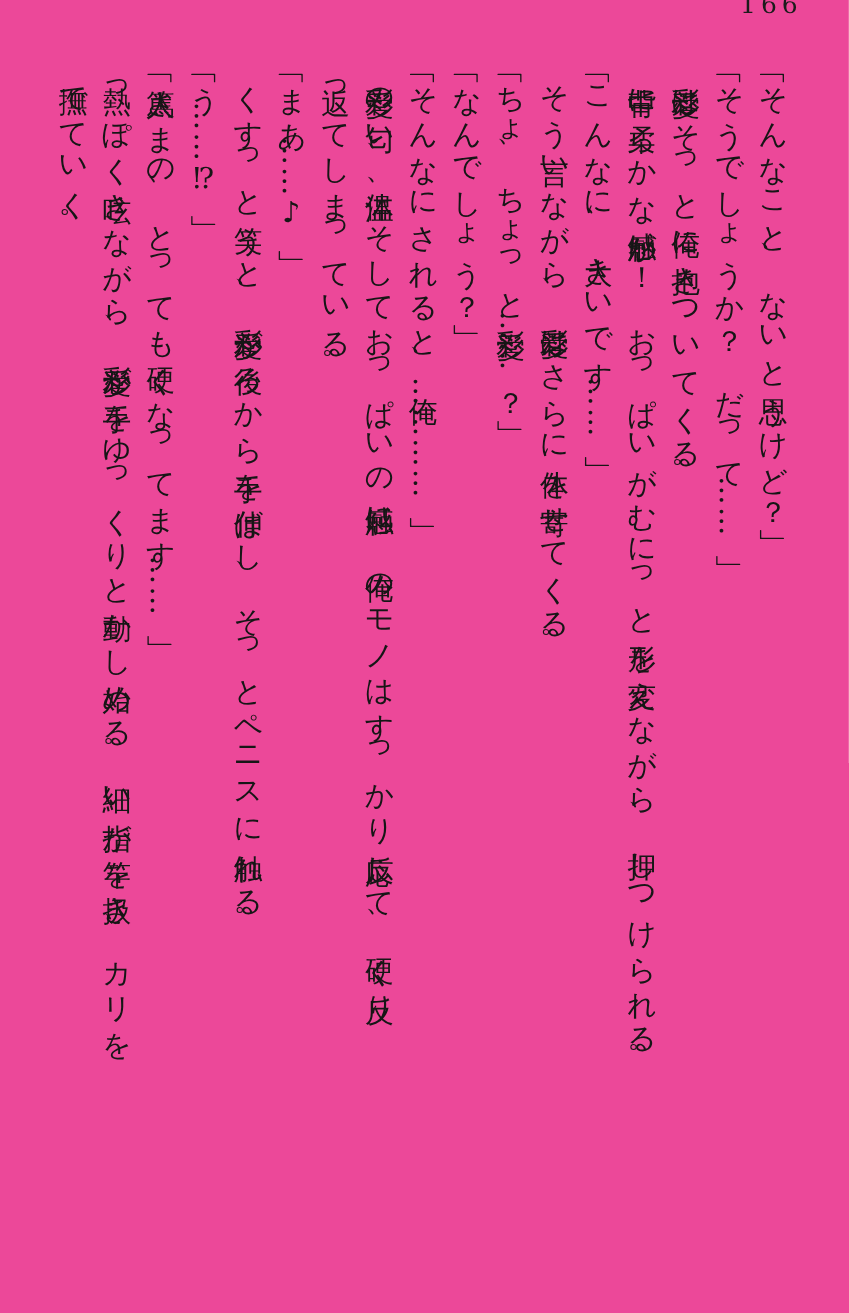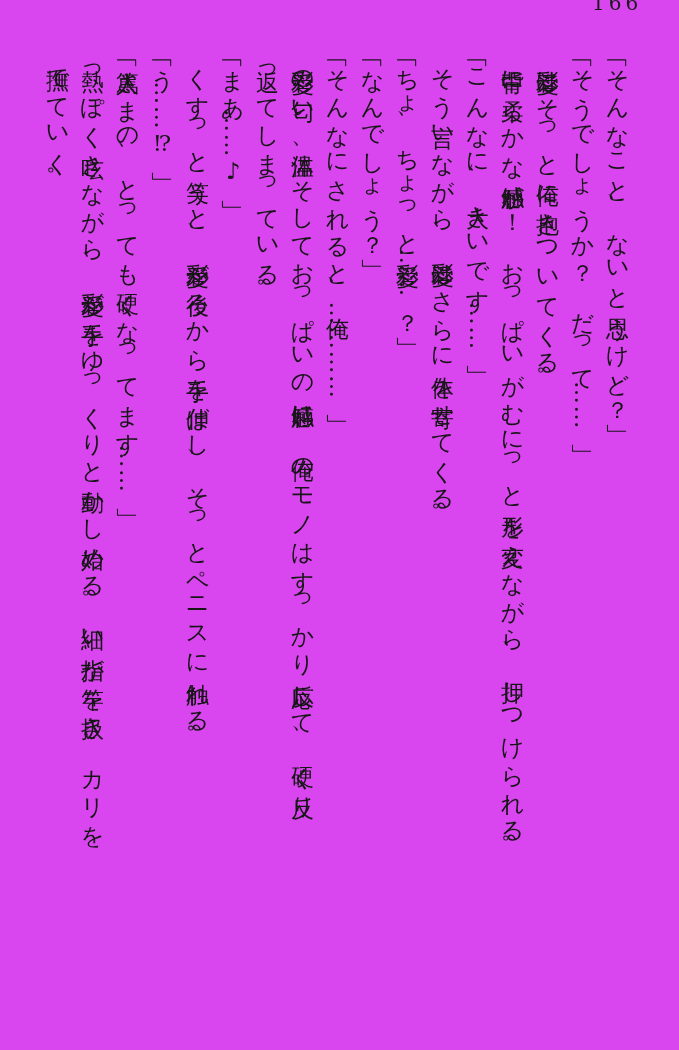--- a/index.html
+++ b/index.html
@@ -10,21 +10,21 @@
     width: 679px;
     height: 1050px;
     background: #fbfbfa;
     overflow: hidden;
     position: relative;
     font-family: "DejaVu Serif", "Liberation Serif", serif;
   }
   .page {
     position: absolute;
     inset: 0;
-    background: #d946ef;
+    background: #ec4899;
   }
   .folio {
     position: absolute;
     top: -9px;
     left: 592px;
     font-size: 20px;
     letter-spacing: 4px;
     color: #1c1c1c;
     font-family: "DejaVu Serif", "Liberation Serif", serif;
   }

